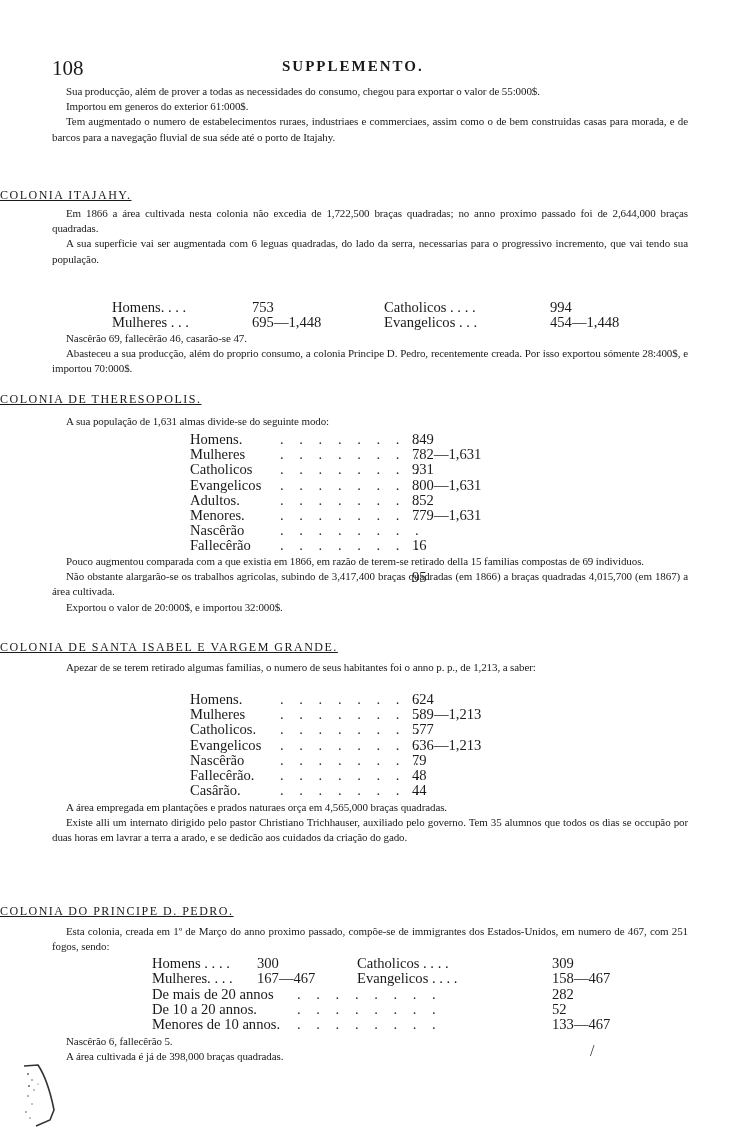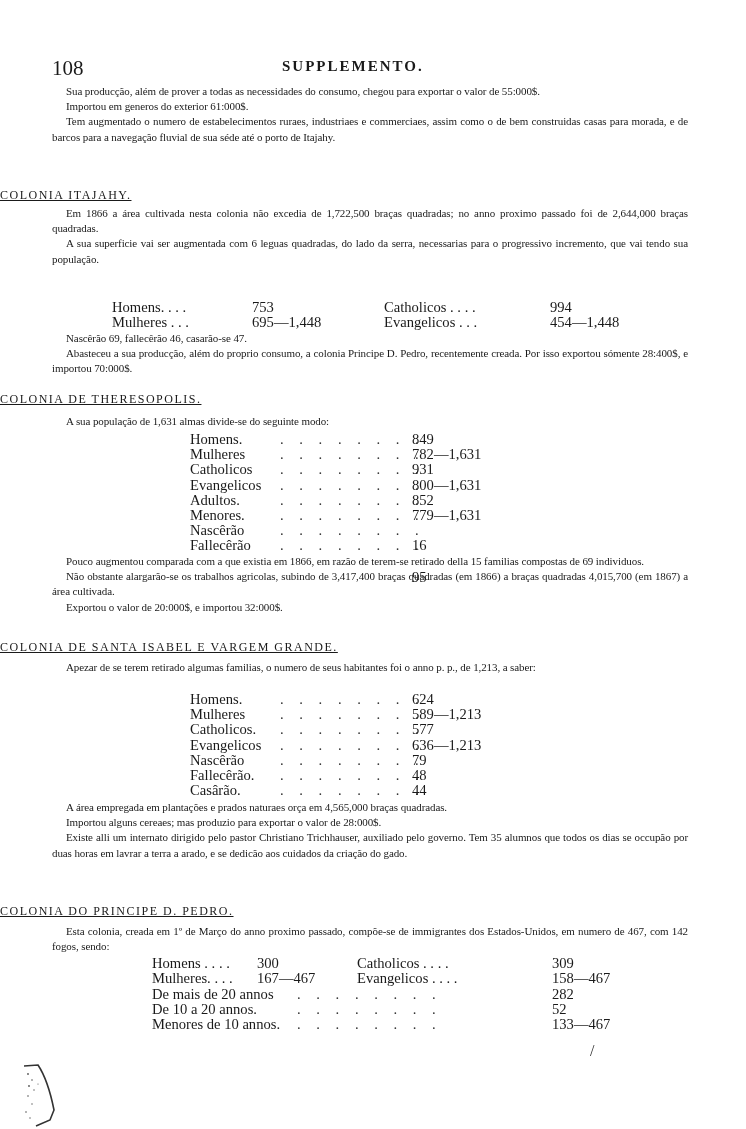--- a/index.html
+++ b/index.html
@@ -147,27 +147,26 @@
         <span class="val" style="left: 222px;">48</span>
       </div>
       <div class="row" style="top: 783.2px; left: 190px; width: 460px;">
         <span class="lbl">Casârão.</span>
         <span class="dots" style="left: 90px; color: rgb(51, 51, 51);">. . . . . . . .</span>
         <span class="val" style="left: 222px;">44</span>
       </div>
     </div>
   <div class="block" style="top:800px;">
     <p class="p">A área empregada em plantações e prados naturaes orça em 4,565,000 braças quadradas.</p>
-    <p class="p">Importou alguns cereaes; mas produzio para exportar o valor de 28:000$.</p>
     <p class="p">Existe alli um internato dirigido pelo pastor Christiano Trichhauser, auxiliado pelo governo. Tem 35 alumnos que todos os dias se occupão por duas horas em lavrar a terra a arado, e se dedicão aos cuidados da criação do gado.</p>
   </div>
 
   <div class="sec-title" style="top:904px;">COLONIA DO PRINCIPE D. PEDRO.</div>
   <div class="block" style="top:924px;">
-    <p class="p">Esta colonia, creada em 1º de Março do anno proximo passado, compõe-se de immigrantes dos Estados-Unidos, em numero de 467, com 142 fogos, sendo:</p>
+    <p class="p">Esta colonia, creada em 1º de Março do anno proximo passado, compõe-se de immigrantes dos Estados-Unidos, em numero de 467, com 251 fogos, sendo:</p>
   </div>
   <div class="row" style="top:956px; left:152px; width:520px;">
     <span class="lbl">Homens . . . .</span>
     <span class="val" style="left:105px;">300</span>
     <span class="val" style="left:205px;">Catholicos . . . .</span>
     <span class="val" style="left:400px;">309</span>
   </div>
   <div class="row" style="top:971px; left:152px; width:520px;">
     <span class="lbl">Mulheres. . . .</span>
     <span class="val" style="left:105px;">167—467</span>
@@ -184,20 +183,24 @@
         <span class="lbl">De 10 a 20 annos.</span>
         <span class="dots" style="left: 145px; color: rgb(51, 51, 51);">. . . . . . . .</span>
         <span class="val" style="left: 400px;">52</span>
       </div>
       <div class="row" style="top: 1017.4px; left: 152px; width: 460px;">
         <span class="lbl">Menores de 10 annos.</span>
         <span class="dots" style="left: 145px; color: rgb(51, 51, 51);">. . . . . . . .</span>
         <span class="val" style="left: 400px;">133—467</span>
       </div>
     </div>
+  <div class="block" style="top:1034px;">
+    <p class="p">Nascêrão 6, fallecêrão 5.</p>
+    <p class="p">A área cultivada é já de 398,000 braças quadradas.</p>
+  </div>
 
   <span class="mark" style="left:590px; top:1042px; font-size:16px; color:#333;">/</span>
 
   <svg class="mark" style="left:20px; top:1060px;" width="42" height="70">
     <path d="M4 6 L18 5 Q28 20 34 50 L30 60 L16 66" fill="none" stroke="#333" stroke-width="1.6"></path>
     <g fill="#555">
       <circle cx="8" cy="14" r="0.9"></circle>
         <circle cx="12" cy="20" r="0.8"></circle>
         <circle cx="9" cy="26" r="0.9"></circle>
       <circle cx="14" cy="30" r="0.7"></circle>

